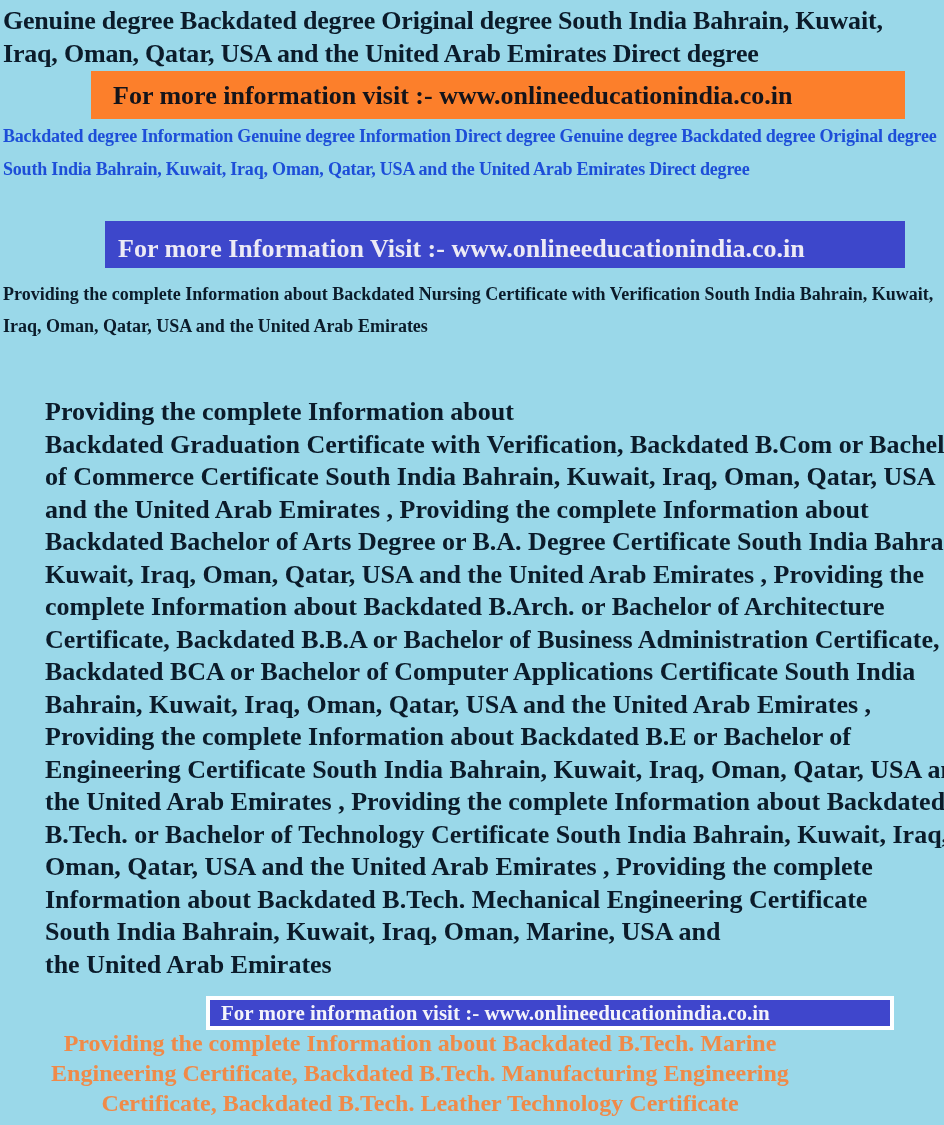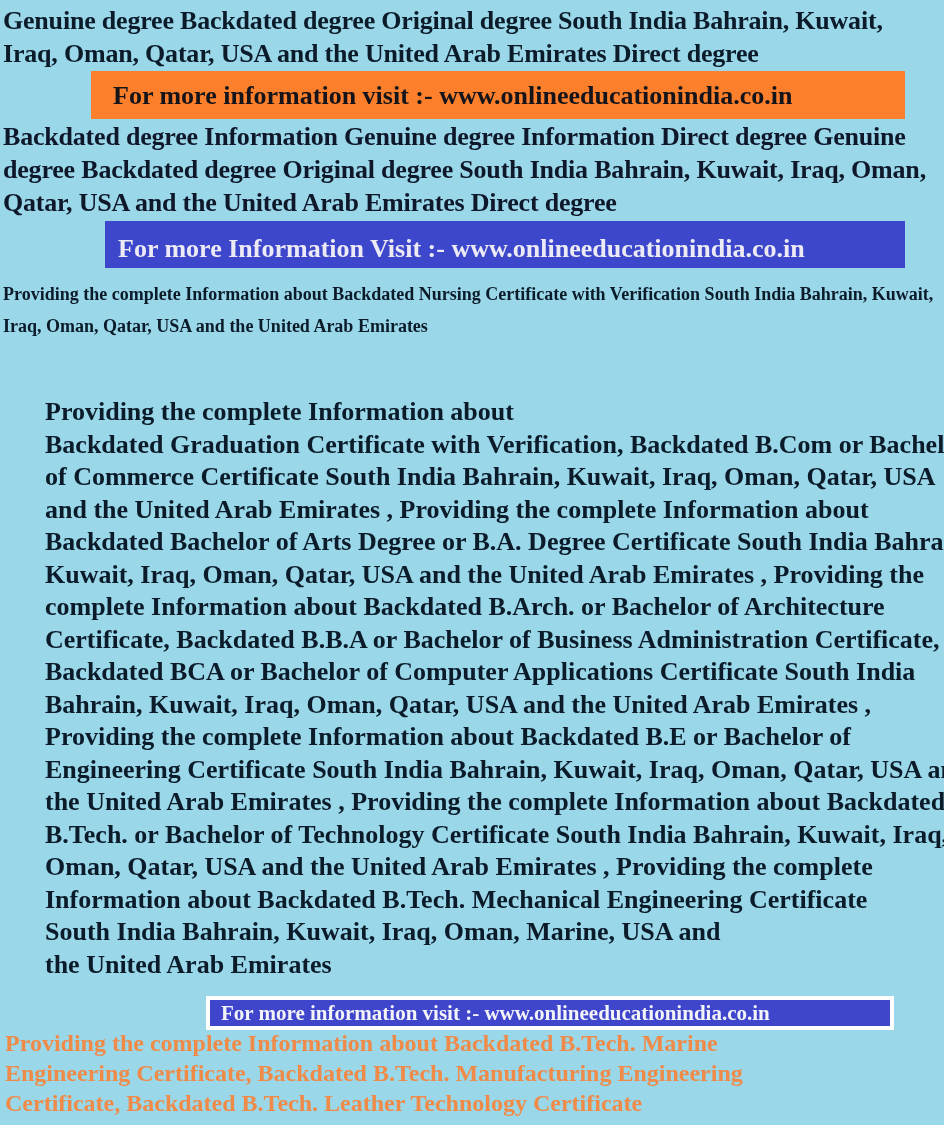--- a/index.html
+++ b/index.html
@@ -1,20 +1,20 @@
 <!DOCTYPE html>
 <html><head>
 <meta charset="utf-8">
 <style>
   html, body { margin:0; padding:0; }
   body { width:944px; height:1125px; background:#9ad8e9; overflow:hidden; font-family:"Liberation Serif", serif; font-weight:bold; position:relative; }
   .blk { position:absolute; left:3px; width:935px; }
   .p1 { top:4px; font-size:26px; line-height:33px; color:#0b1b2a; letter-spacing:-0.2px; }
   .box-orange { position:absolute; left:91px; top:71px; width:814px; height:48px; background:#fc7f2b; color:#14141a; font-size:26px; line-height:50px; padding-left:22px; box-sizing:border-box; }
-  .p2 { top:120px; font-size:26px; line-height:33px; color:#0f172a; letter-spacing:-0.2px; }
+  .p2 { top:120px; font-size:18px; line-height:33px; color:#1d4ed8; letter-spacing:-0.2px; }
   .box-blue1 { position:absolute; left:105px; top:221px; width:800px; height:47px; background:#3d47cb; color:#eceaf5; font-size:26px; line-height:55px; padding-left:13px; box-sizing:border-box; }
   .p3 { top:278px; font-size:18px; line-height:32px; color:#0b1b2a; }
   .p4 { left:10px; top:396px; font-size:26px; line-height:32.5px; color:#0b1b2a;margin-left:35px; }
   .box-blue2 { position:absolute; left:206px; top:996px; width:688px; height:34px; background:#3f46cc; border:4px solid #ffffff; box-sizing:border-box; color:#f3f3fa; font-size:21px; line-height:26px; padding-left:11px; }
   .p5 { left:5px; top:1028px; font-size:24px; line-height:30px; color:#f08a48; }
 </style>
 </head>
 <body>
 
 <div class="blk p1">Genuine degree Backdated degree Original degree South India Bahrain, Kuwait, Iraq, Oman, Qatar, USA and the United Arab Emirates Direct degree</div>
@@ -25,13 +25,13 @@
 
 <div class="blk p3">Providing the complete Information about Backdated Nursing Certificate with Verification South India Bahrain, Kuwait, Iraq, Oman, Qatar, USA and the United Arab Emirates</div>
 
 <div class="blk p4">
   <div>Providing the complete Information about</div>
   <div>Backdated Graduation Certificate with Verification, Backdated B.Com or Bachelors of Commerce Certificate South India Bahrain, Kuwait, Iraq, Oman, Qatar, USA and the United Arab Emirates , Providing the complete Information about Backdated Bachelor of Arts Degree or B.A. Degree Certificate South India Bahrain, Kuwait, Iraq, Oman, Qatar, USA and the United Arab Emirates , Providing the complete Information about Backdated B.Arch. or Bachelor of Architecture Certificate, Backdated B.B.A or Bachelor of Business Administration Certificate, Backdated BCA or Bachelor of Computer Applications Certificate South India Bahrain, Kuwait, Iraq, Oman, Qatar, USA and the United Arab Emirates , Providing the complete Information about Backdated B.E or Bachelor of Engineering Certificate South India Bahrain, Kuwait, Iraq, Oman, Qatar, USA and the United Arab Emirates , Providing the complete Information about Backdated B.Tech. or Bachelor of Technology Certificate South India Bahrain, Kuwait, Iraq, Oman, Qatar, USA and the United Arab Emirates , Providing the complete Information about Backdated B.Tech. Mechanical Engineering Certificate</div>
   <div style="width:680px;">South India Bahrain, Kuwait, Iraq, Oman, Marine, USA and the United Arab Emirates</div>
 </div>
 <div class="box-blue2">For more information visit :- www.onlineeducationindia.co.in</div>
 
-<div class="blk p5" style="width:830px;">Providing the complete Information about Backdated B.Tech. Marine Engineering Certificate, Backdated B.Tech. Manufacturing Engineering Certificate, Backdated B.Tech. Leather Technology Certificate</div>
+<div class="blk p5" style="width:830px;text-align:center;">Providing the complete Information about Backdated B.Tech. Marine Engineering Certificate, Backdated B.Tech. Manufacturing Engineering Certificate, Backdated B.Tech. Leather Technology Certificate</div>
 
 </body></html>

